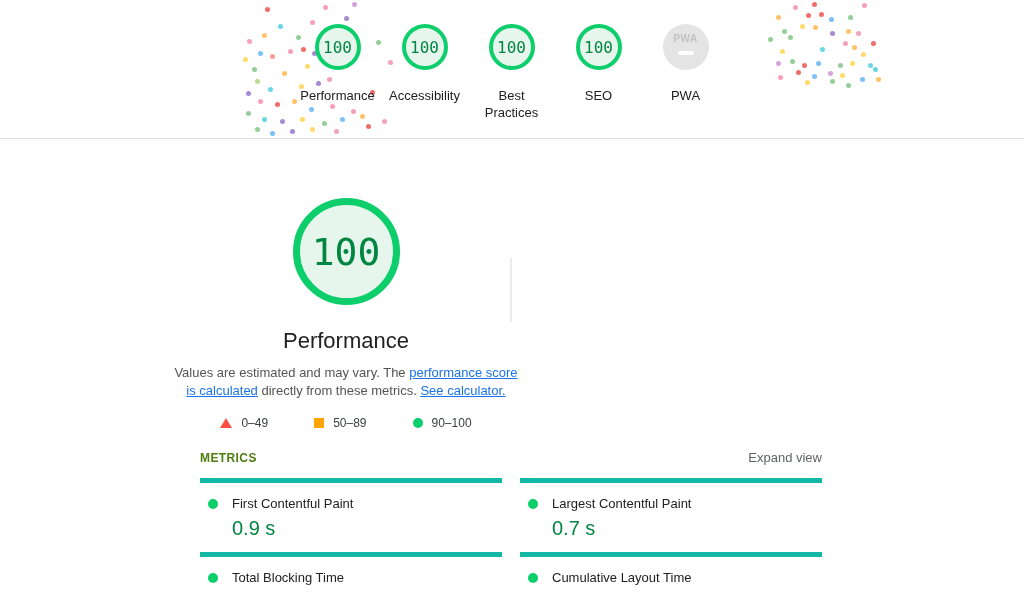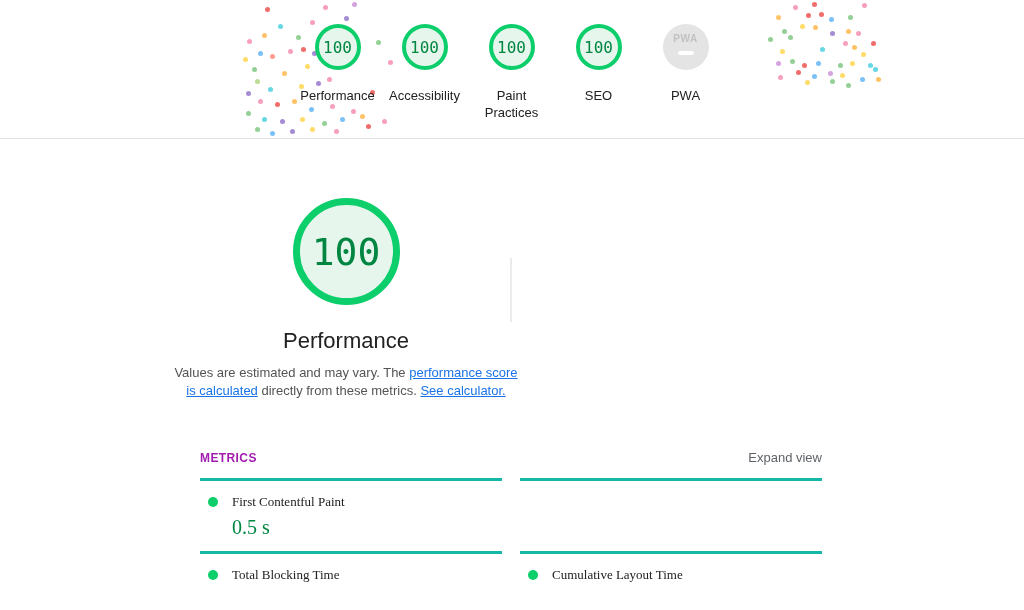--- a/index.html
+++ b/index.html
@@ -49,24 +49,24 @@
   .legend-item { display:flex; align-items:center; gap:9px; font-size:12px; color:#3c4043; }
   .shape-triangle { width:0; height:0; border-left:6px solid transparent; border-right:6px solid transparent; border-bottom:10px solid var(--red); }
   .shape-square { width:10px; height:10px; background:var(--orange); }
   .shape-dot { width:10px; height:10px; border-radius:50%; background:var(--accentGreen); }
 
   .divider-v { position:absolute; left:510px; top:258px; width:2px; height:64px; background:#ebebeb; }
 
   
   .metrics { position:absolute; left:200px; top:450px; width:622px; }
   .metrics-head { display:flex; justify-content:space-between; align-items:center; }
-  .metrics-title { font-size:12px; font-weight:bold; color:#a21caf; letter-spacing:.4px; }
+  .metrics-title { font-size:12px; font-weight:bold; color:#4d7c0f; letter-spacing:.4px; }
   .expand-btn { font-size:13px; color:#5f6368; cursor:pointer; }
   .metrics-grid { margin-top:13px; display:grid; grid-template-columns:1fr 1fr; column-gap:18px; }
-  .metric-cell { border-top:3px solid #14b8a6; padding:13px 0 12px;font-family:Liberation Serif, serif; }
+  .metric-cell { border-top:5px solid #14b8a6; padding:13px 0 12px; }
   .metric-row { display:flex; align-items:center; }
   .metric-dot { width:10px; height:10px; border-radius:50%; background:var(--accentGreen); margin:0 14px 0 8px; flex:none; }
   .metric-name { font-size:13px; color:#212121; }
   .metric-value { margin:6px 0 0 32px; font-size:20px; color:var(--darkGreen); }
 </style>
 </head>
 <body style="--accentGreen: #0cce6b; --darkGreen: #018642; --gaugeFill: #e7f6ec; --pwaGray: #e4e4e4; --red: #ff4e42; --orange: #ffa400; --link: #1a73e8;">
 
 <header class="topbar">
   <div class="confetti">
@@ -175,21 +175,21 @@
       <div class="score-circle">
         <span class="score-num">100</span>
       </div>
       <div class="score-label">Accessibility</div>
     </div>
 
     <div class="score-item">
       <div class="score-circle">
         <span class="score-num">100</span>
       </div>
-      <div class="score-label">Paint Practices</div>
+      <div class="score-label">Best Practices</div>
     </div>
 
     <div class="score-item">
       <div class="score-circle">
         <span class="score-num">100</span>
       </div>
       <div class="score-label">SEO</div>
     </div>
 
     <div class="score-item">
@@ -203,41 +203,60 @@
   </div>
 </header>
 
 <section class="gauge-col">
   <div class="gauge">
     <span class="gauge-num">100</span>
   </div>
   <h1 class="gauge-title">Performance</h1>
   <p class="gauge-desc"><span>Values are estimated and may vary. The </span><a>performance score is calculated</a><span> directly from these metrics. </span><a>See calculator.</a></p>
 
+  <div class="legend">
+    <div class="legend-item">
+      <span class="shape-triangle"></span>
+      <span>0–49</span>
+    </div>
+    <div class="legend-item">
+      <span class="shape-square"></span>
+      <span>50–89</span>
+    </div>
+    <div class="legend-item">
+      <span class="shape-dot"></span>
+      <span>90–100</span>
+    </div>
+  </div>
 </section>
 
 <div class="divider-v"></div>
 
 <section class="metrics">
   <div class="metrics-head">
     <span class="metrics-title">METRICS</span>
     <span class="expand-btn">Expand view</span>
   </div>
 
   <div class="metrics-grid">
 
     <div class="metric-cell">
       <div class="metric-row">
         <span class="metric-dot"></span>
         <span class="metric-name">First Contentful Paint</span>
       </div>
-      <div class="metric-value">0.5 s</div>
-    </div>
-
-    <div class="metric-cell">
+      <div class="metric-value">0.9 s</div>
+    </div>
+
+    <div class="metric-cell">
+      <div class="metric-row">
+        <span class="metric-dot"></span>
+        <span class="metric-name">Largest Contentful Paint</span>
+      </div>
+      <div class="metric-value">0.7 s</div>
     </div>
 
     <div class="metric-cell">
       <div class="metric-row">
         <span class="metric-dot"></span>
         <span class="metric-name">Total Blocking Time</span>
       </div>
     </div>
 
     <div class="metric-cell">

